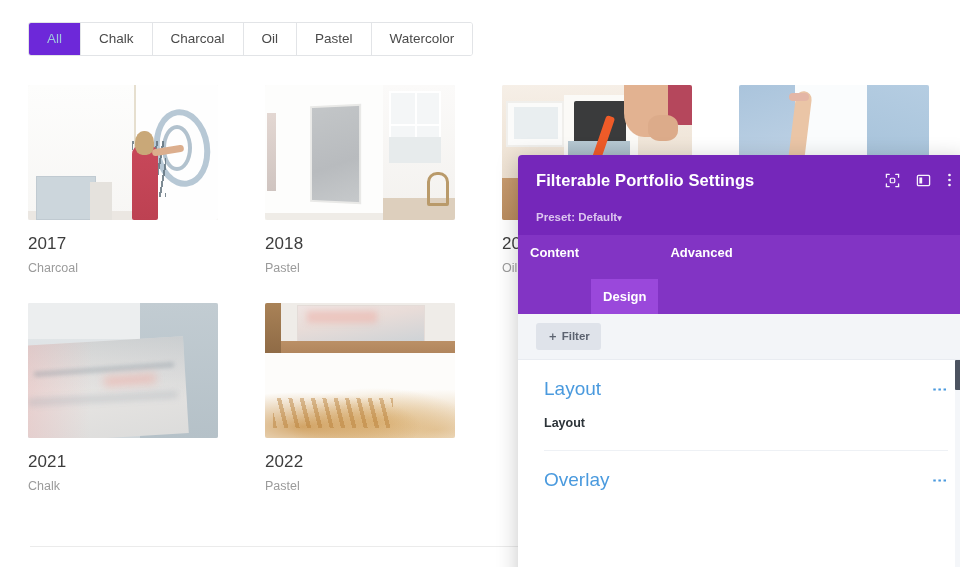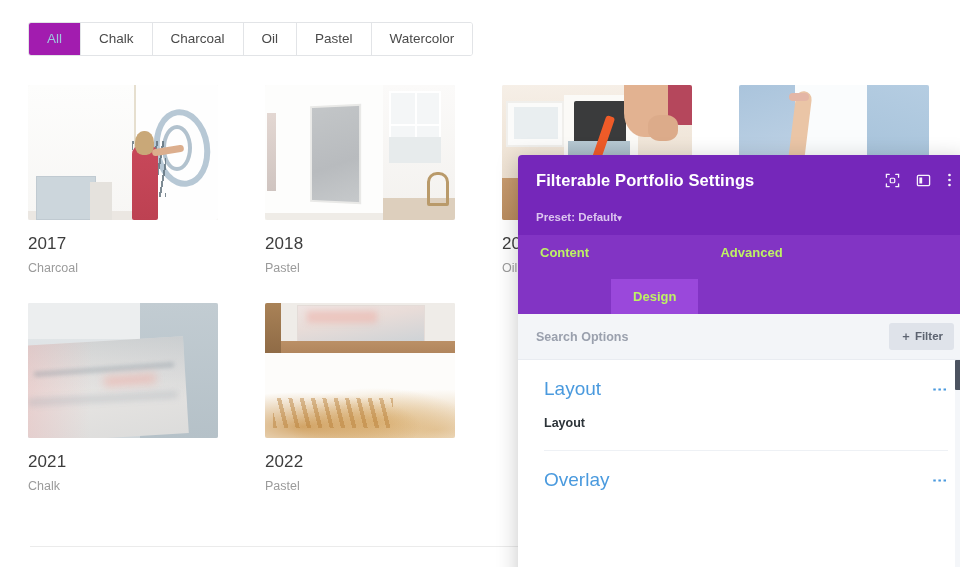--- a/index.html
+++ b/index.html
@@ -31,21 +31,21 @@
     font-size: 13.5px;
     color: #4a4a4a;
     border-right: 1px solid #e2e4e7;
     background: #ffffff;
     white-space: nowrap;
     cursor: pointer;
   }
   .filter-tab:last-child { border-right: none; }
   .filter-tab.active {
     color: #9fc6dd;
-    background: #a21caf;
+    background: #6d28d9;
     text-align: center;
   }
 
   
   .portfolio {
     position: absolute;
     left: 28px;
     top: 85px;
     width: 906px;
     display: grid;
@@ -266,22 +266,22 @@
     align-items: center;
     gap: 16px;
   }
   .hicon { cursor: pointer; line-height: 0; opacity: .95; }
 
   .s-tabs {
     display: flex;
     background: #8234c4;
   }
   .s-tab {
-    padding: 10px 22px;
-    color: #bef264;
+    padding: 10px 12px;
+    color: #ffffff;
     font-size: 13px;
     font-weight: 700;
     cursor: pointer;
   }
   .s-tab.active { background: #9a48db; margin-top: 44px; }
 
   .s-search {
     display: flex;
     align-items: center;
     justify-content: space-between;
@@ -556,21 +556,20 @@
     </div>
   </div>
 
   <div class="s-tabs">
     <div class="s-tab">Content</div>
     <div class="s-tab active">Design</div>
     <div class="s-tab">Advanced</div>
   </div>
 
   <div class="s-search">
-    <input class="s-search-input" type="text" placeholder="Search Options" style="">
     <button class="s-filter-btn">＋ Filter</button>
   </div>
 
   <div class="s-body">
 
     <div class="s-section">
       <div class="s-section-head">
         <div class="s-section-title">Layout</div>
         <div class="dots">⋮</div>
       </div>

